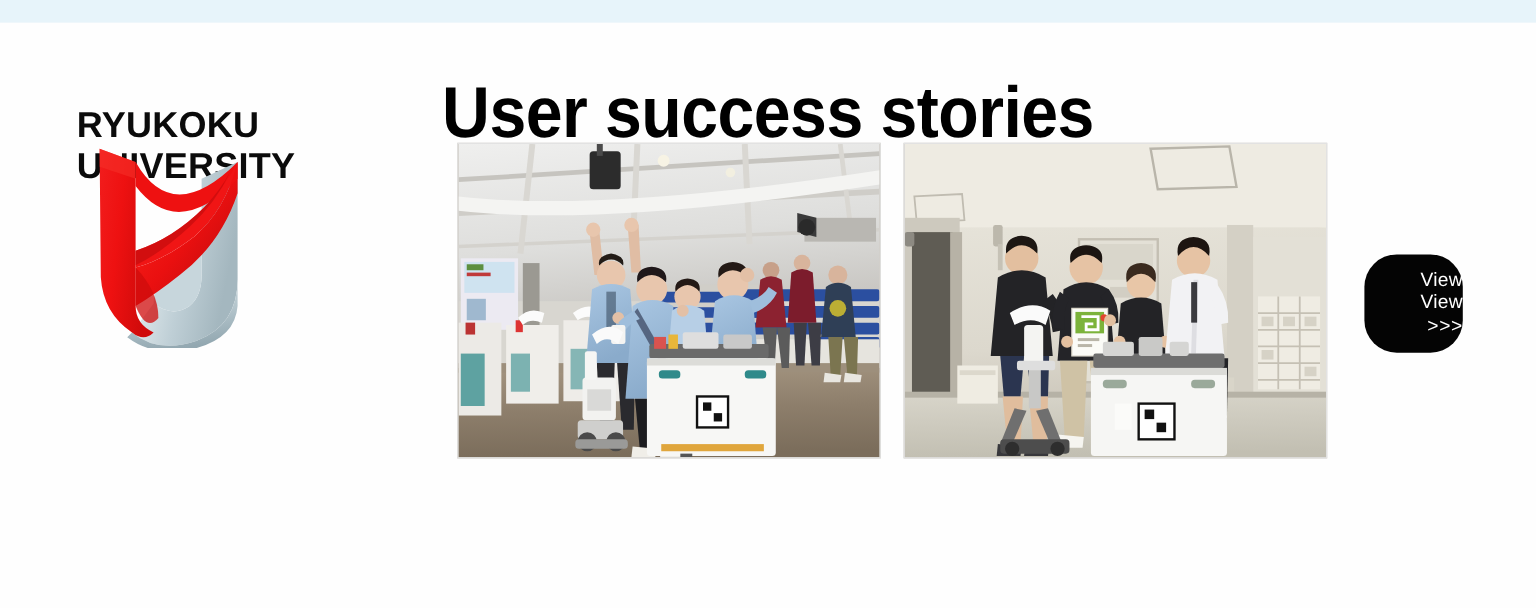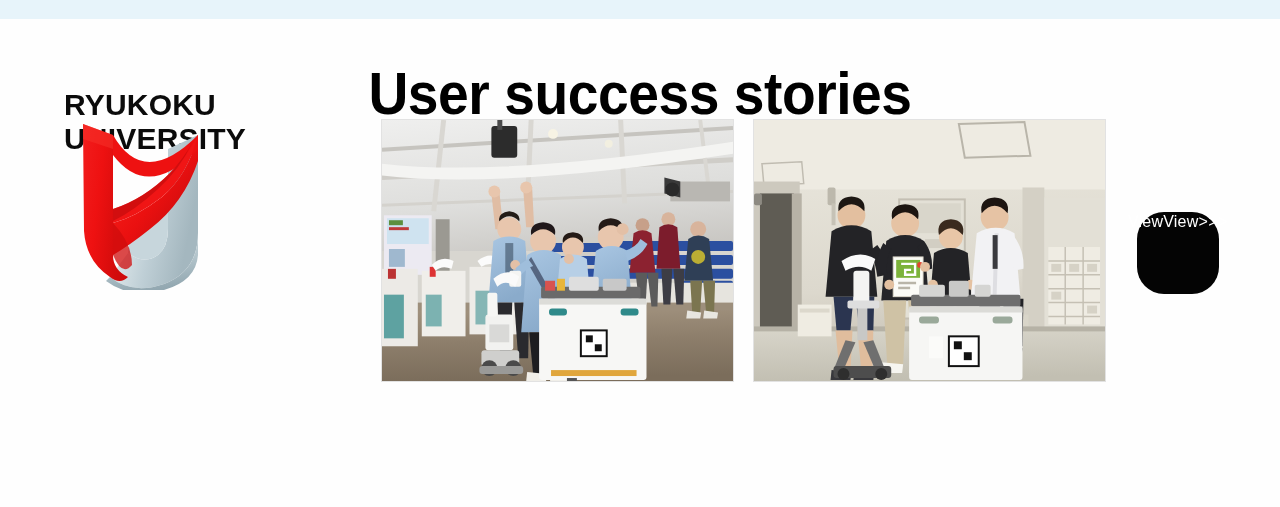--- a/index.html
+++ b/index.html
@@ -93,22 +93,22 @@
   #view-more-button {
     position: absolute;
     left: 1137px;
     top: 212px;
     width: 82px;
     height: 82px;
     border-radius: 27px;
     background: #040404;
     color: #ffffff;
     display: flex;
-    flex-direction: row;
-    align-items: flex-start;
+    flex-direction: column;
+    align-items: flex-end;
     justify-content: center;
     cursor: pointer;
     border: none;
     padding: 0;
     font-family: "Liberation Sans", sans-serif;
   }
   #view-more-button .vm-line {
     font-size: 16px;
     line-height: 1.22;
     font-weight: normal;

